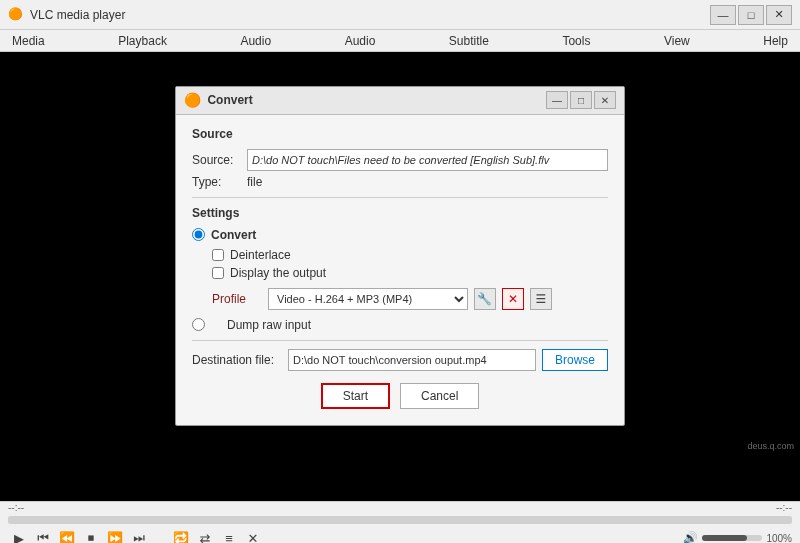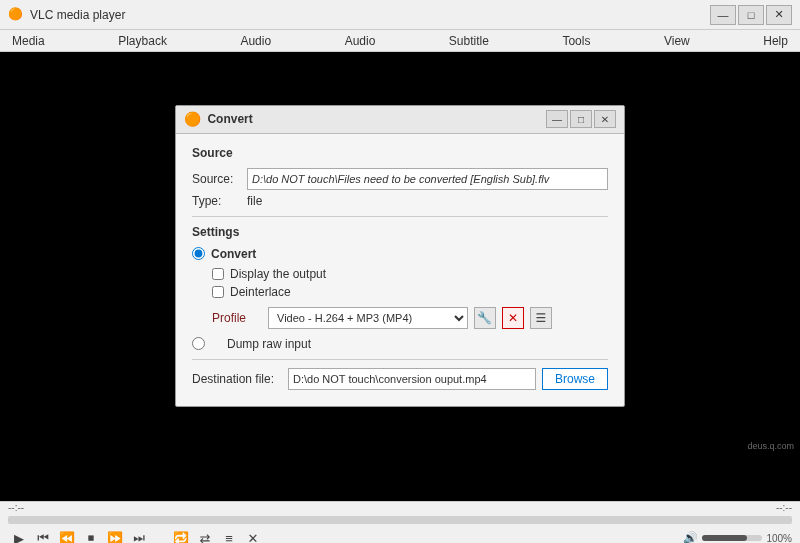--- a/index.html
+++ b/index.html
@@ -454,26 +454,26 @@
         <div class="settings-section">
           <div class="section-label">Settings</div>
 
           <div class="radio-row">
             <input type="radio" class="radio-input" name="mode" checked="" style="">
             <span class="radio-label">Convert</span>
           </div>
 
           <div class="checkbox-row">
             <input type="checkbox" class="checkbox-input" style="">
-            <span class="checkbox-label">Display the output</span>
+            <span class="checkbox-label">Deinterlace</span>
           </div>
 
           <div class="checkbox-row">
             <input type="checkbox" class="checkbox-input" style="">
-            <span class="checkbox-label">Deinterlace</span>
+            <span class="checkbox-label">Display the output</span>
           </div>
 
           <div class="profile-row">
             <span class="profile-label">Profile</span>
             <select class="profile-select"><option>Video - H.264 + MP3 (MP4)</option><option>Video - H.265 + MP3 (MP4)</option><option>Audio - MP3</option><option>Audio - FLAC</option><option>Audio - CD</option></select>
             <div class="icon-btn" title="Edit">🔧</div>
             <div class="icon-btn red-btn" title="Delete">✕</div>
             <div class="icon-btn" title="Edit profile">☰</div>
           </div>
 
@@ -486,20 +486,24 @@
         <hr class="section-divider">
 
         <div class="destination-section">
           <div class="dest-row">
             <span class="dest-label">Destination file:</span>
             <input class="dest-input" type="text" value="D:\do NOT touch\conversion ouput.mp4" style="">
             <button class="browse-btn">Browse</button>
           </div>
         </div>
 
+        <div class="dialog-footer">
+          <button class="start-btn">Start</button>
+          <button class="cancel-btn">Cancel</button>
+        </div>
 
       </div>
     </div>
   </div>
 
   <span class="watermark">deus.q.com</span>
 </div>
 
 <div class="bottom-bar">
   <div class="time-labels">

